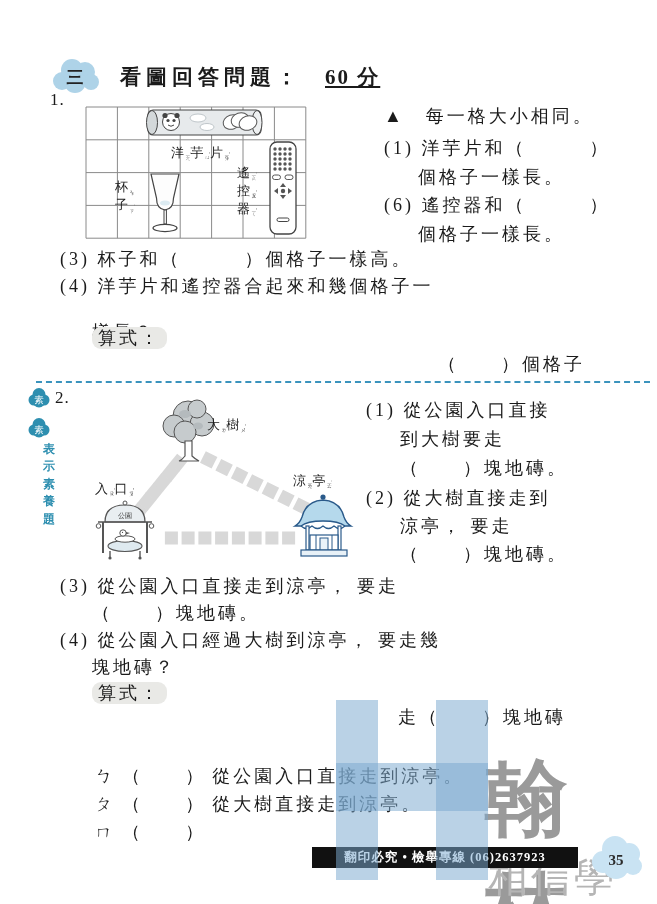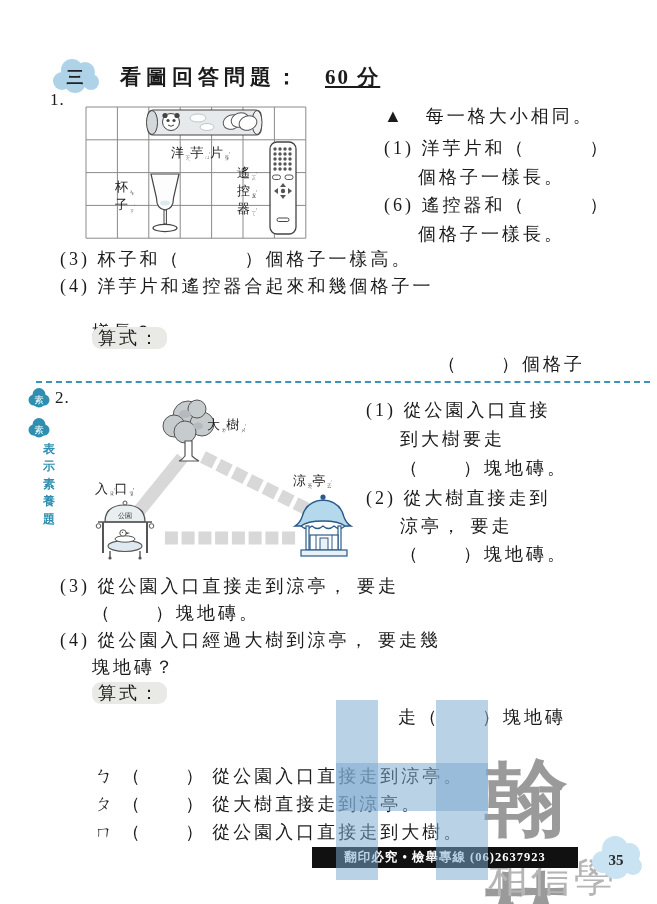--- a/index.html
+++ b/index.html
@@ -326,21 +326,20 @@
     <span>從公園入口直接走到涼亭。</span>
   </div>
   <div class="t opt" style="left:95px;top:792px;">
     <span>ㄆ</span>
     <span>（　　）</span>
     <span>從大樹直接走到涼亭。</span>
   </div>
   <div class="t opt" style="left:95px;top:820px;">
     <span>ㄇ</span>
     <span>（　　）</span>
-    <span>從公園入口直接走到大樹。</span>
   </div>
 
   <div class="footbar">翻印必究 • 檢舉專線 (06)2637923</div>
   <svg class="fig" style="left:588px;top:835px;z-index:4;" width="58" height="46" viewBox="0 0 58 46">
     <g fill="#c9e3f3">
       <circle cx="15" cy="27" r="11"></circle>
         <circle cx="27" cy="14" r="13"></circle>
         <circle cx="41" cy="19" r="11"></circle>
       <circle cx="45" cy="31" r="9"></circle>
         <circle cx="28" cy="31" r="13"></circle>

